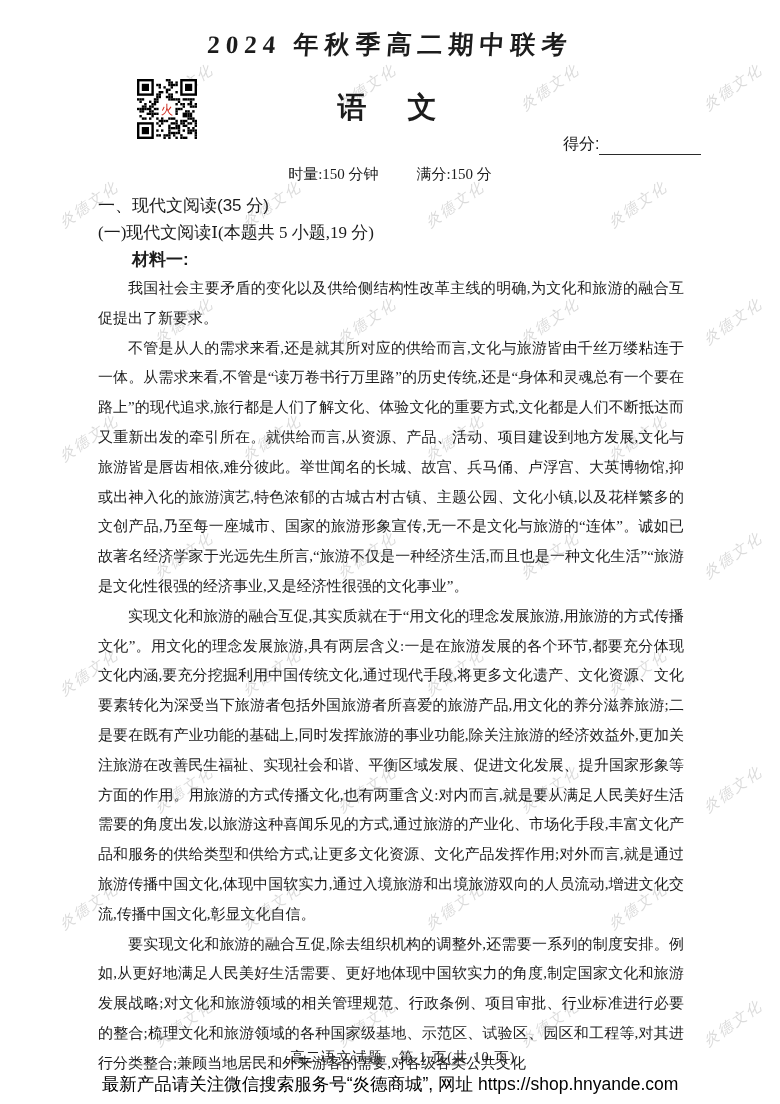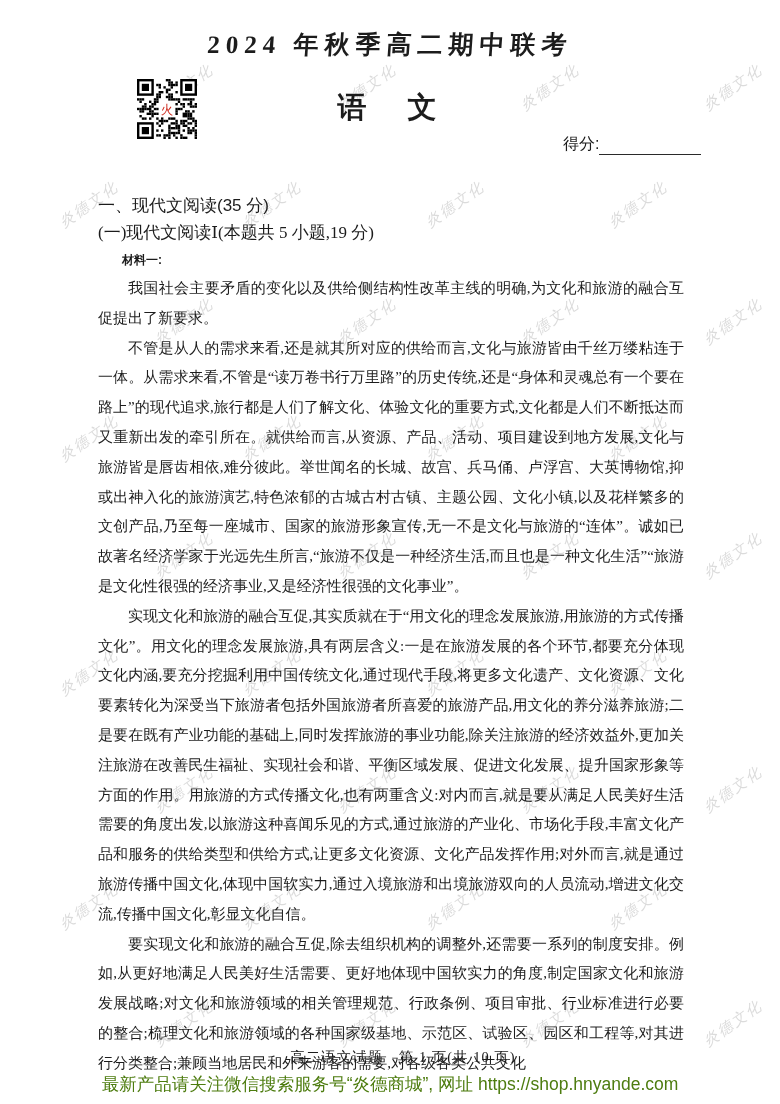--- a/index.html
+++ b/index.html
@@ -63,41 +63,41 @@
     position:absolute;top:192px;left:98px;width:586px;
     z-index:2;
   }
   .h-sec{
     font-family:"Liberation Sans","DejaVu Sans",sans-serif;
     font-weight:normal;font-size:17px;line-height:27px;
   }
   .h-sub{font-size:17px;line-height:27px;}
   .mat{
     font-family:"Liberation Sans","DejaVu Sans",sans-serif;
-    font-weight:bold;font-size:12px;line-height:28px;
+    font-weight:bold;font-size:17px;line-height:28px;
     text-indent:2em;
   }
   .para{
     margin:0;
     font-size:15px;line-height:29.8px;
     text-align:justify;text-justify:inter-ideograph;
     text-indent:2em;
   }
   
   .page-info{
     position:absolute;top:1048px;left:0;width:100%;
     text-align:center;font-size:14.5px;letter-spacing:1px;
     z-index:2;
     padding-left:13px;
   }
   .promo{
     position:absolute;top:1072px;left:0;width:100%;
     text-align:center;font-size:17.5px;
     font-family:"Liberation Sans","DejaVu Sans",sans-serif;
-    color:#4d7c0f;
+    color:#000000;
     z-index:2;
   }
 </style>
 </head>
 <body>
 
 <div class="page">
 
   <div class="wm-layer">
       <span class="wm" style="left: 150px; top: 78px;">炎德文化</span>
@@ -334,20 +334,24 @@
         <text x="12.5" y="14.6" text-anchor="middle" font-size="5.2" fill="#cc2418" font-family="&quot;DejaVu Sans&quot;, sans-serif">火</text>
       </svg>
   </div>
 
   <div class="subject">语　文</div>
 
   <div class="score">
     <span>得分:</span><span class="score-line"></span>
   </div>
 
+  <div class="meta">
+    <span>时量:150 分钟</span>
+    <span>满分:150 分</span>
+  </div>
 
   <div class="content">
     <div class="h-sec">一、现代文阅读(35 分)</div>
     <div class="h-sub">(一)现代文阅读Ⅰ(本题共 5 小题,19 分)</div>
     <div class="mat">材料一:</div>
     <p class="para">我国社会主要矛盾的变化以及供给侧结构性改革主线的明确,为文化和旅游的融合互促提出了新要求。</p>
     <p class="para">不管是从人的需求来看,还是就其所对应的供给而言,文化与旅游皆由千丝万缕粘连于一体。从需求来看,不管是“读万卷书行万里路”的历史传统,还是“身体和灵魂总有一个要在路上”的现代追求,旅行都是人们了解文化、体验文化的重要方式,文化都是人们不断抵达而又重新出发的牵引所在。就供给而言,从资源、产品、活动、项目建设到地方发展,文化与旅游皆是唇齿相依,难分彼此。举世闻名的长城、故宫、兵马俑、卢浮宫、大英博物馆,抑或出神入化的旅游演艺,特色浓郁的古城古村古镇、主题公园、文化小镇,以及花样繁多的文创产品,乃至每一座城市、国家的旅游形象宣传,无一不是文化与旅游的“连体”。诚如已故著名经济学家于光远先生所言,“旅游不仅是一种经济生活,而且也是一种文化生活”“旅游是文化性很强的经济事业,又是经济性很强的文化事业”。</p>
     <p class="para">实现文化和旅游的融合互促,其实质就在于“用文化的理念发展旅游,用旅游的方式传播文化”。用文化的理念发展旅游,具有两层含义:一是在旅游发展的各个环节,都要充分体现文化内涵,要充分挖掘利用中国传统文化,通过现代手段,将更多文化遗产、文化资源、文化要素转化为深受当下旅游者包括外国旅游者所喜爱的旅游产品,用文化的养分滋养旅游;二是要在既有产业功能的基础上,同时发挥旅游的事业功能,除关注旅游的经济效益外,更加关注旅游在改善民生福祉、实现社会和谐、平衡区域发展、促进文化发展、提升国家形象等方面的作用。用旅游的方式传播文化,也有两重含义:对内而言,就是要从满足人民美好生活需要的角度出发,以旅游这种喜闻乐见的方式,通过旅游的产业化、市场化手段,丰富文化产品和服务的供给类型和供给方式,让更多文化资源、文化产品发挥作用;对外而言,就是通过旅游传播中国文化,体现中国软实力,通过入境旅游和出境旅游双向的人员流动,增进文化交流,传播中国文化,彰显文化自信。</p>
     <p class="para">要实现文化和旅游的融合互促,除去组织机构的调整外,还需要一系列的制度安排。例如,从更好地满足人民美好生活需要、更好地体现中国软实力的角度,制定国家文化和旅游发展战略;对文化和旅游领域的相关管理规范、行政条例、项目审批、行业标准进行必要的整合;梳理文化和旅游领域的各种国家级基地、示范区、试验区、园区和工程等,对其进行分类整合;兼顾当地居民和外来游客的需要,对各级各类公共文化</p>
   </div>

